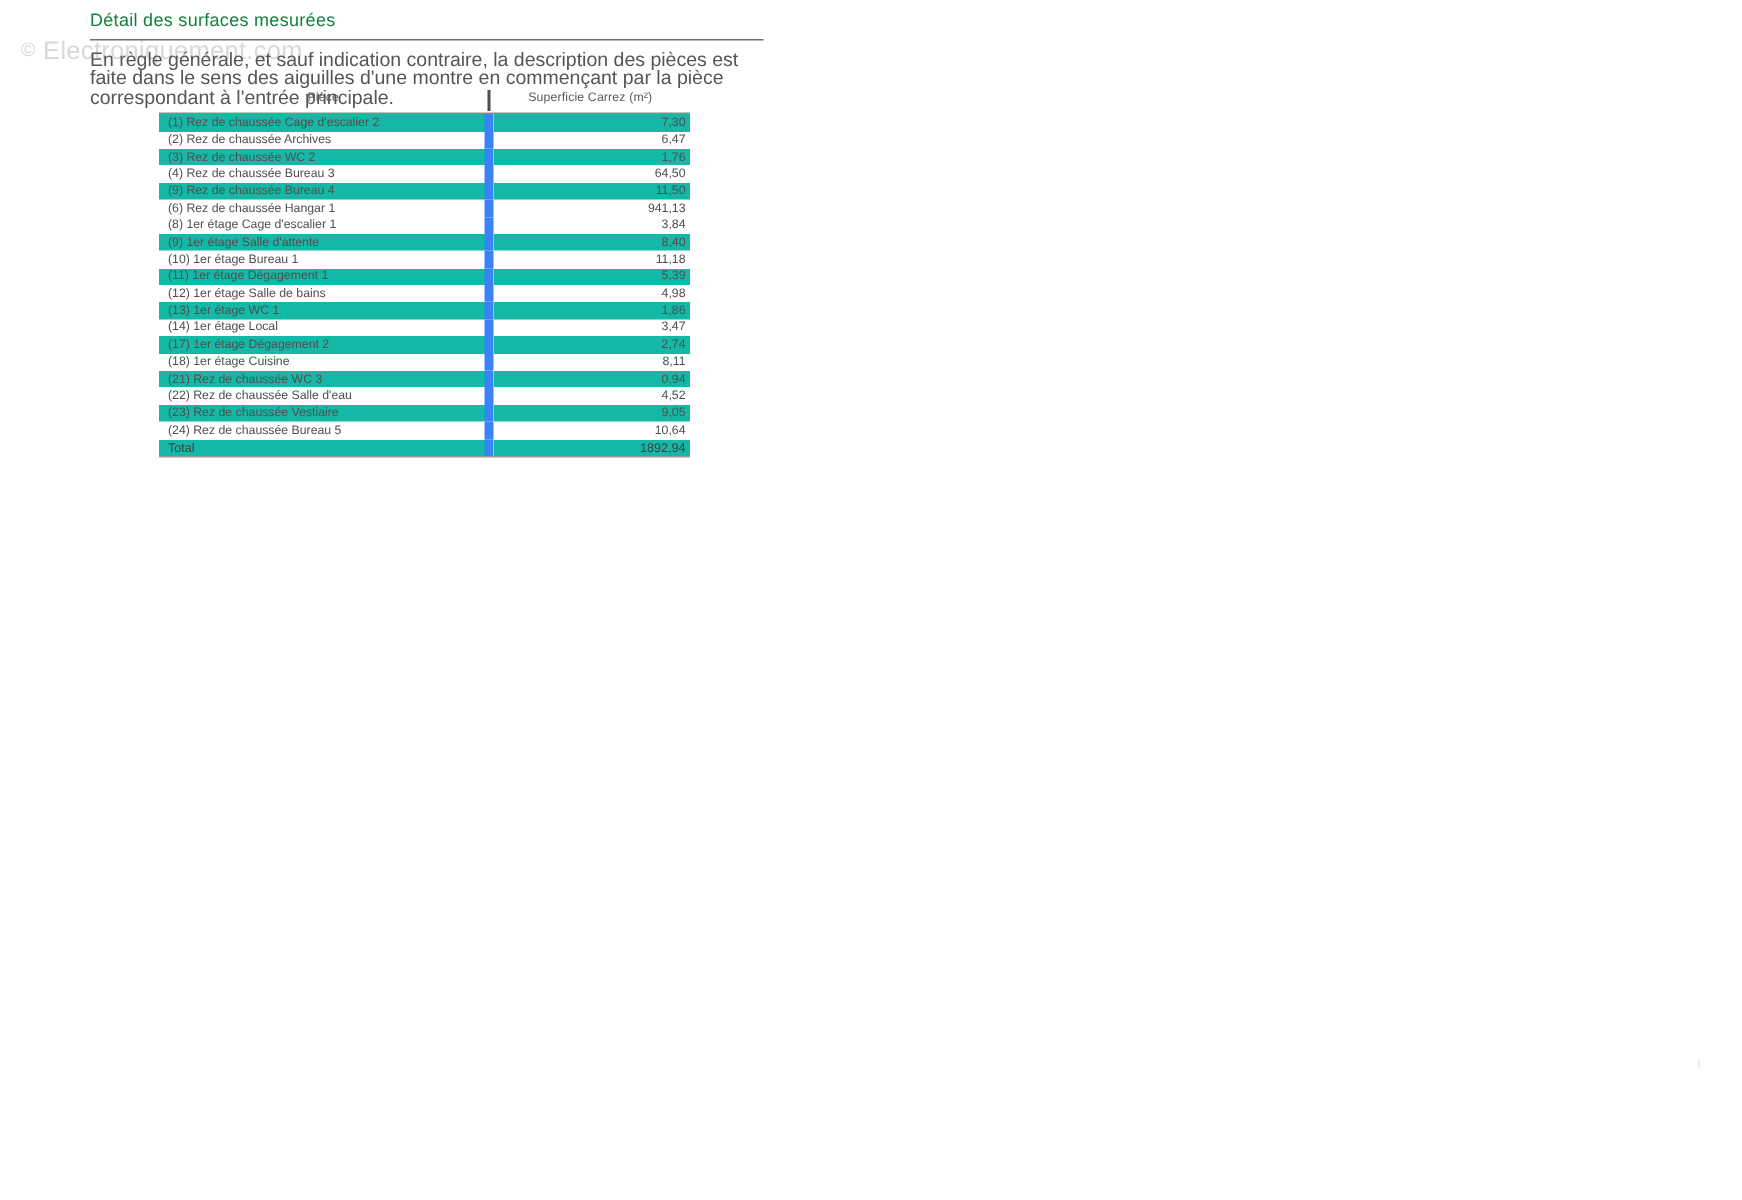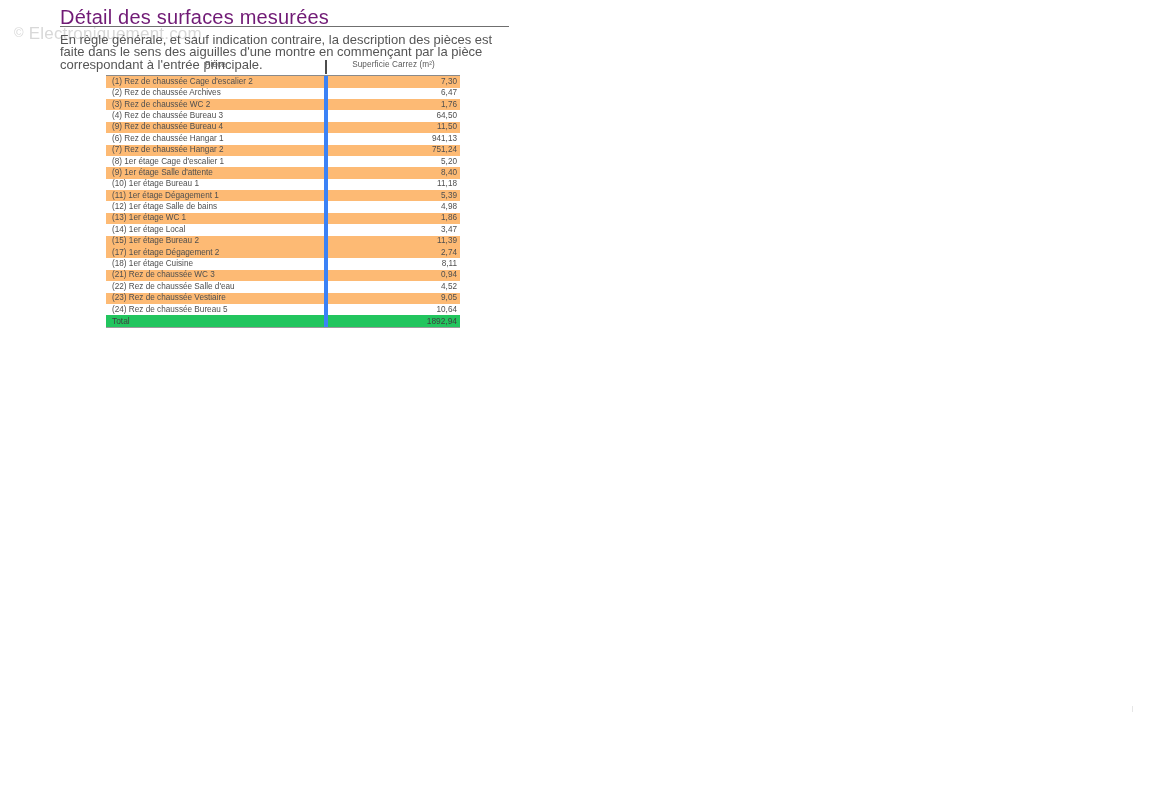--- a/index.html
+++ b/index.html
@@ -38,22 +38,22 @@
   .watermark .wm-c {
     font-size: 13px;
     vertical-align: 2px;
   }
 
   
   .doc-title {
     position: absolute;
     left: 60px;
     top: 6px;
-    font-size: 20px;
-    color: #701a75;
+    font-size: 12px;
+    color: #15803d;
     letter-spacing: 0.2px;
     white-space: nowrap;
   }
   .title-rule {
     position: absolute;
     left: 60px;
     top: 26px;
     width: 449px;
     height: 1px;
     background: #6f6f6f;
@@ -118,31 +118,31 @@
     white-space: nowrap;
     overflow: hidden;
   }
   table.surfaces tbody td.room {
     padding-left: 6px;
     text-align: left;
   }
   table.surfaces tbody td.area {
     text-align: right;
     padding-right: 3px;
-    border-left: 4px solid #3b82f6;
+    border-left: 6px solid #3b82f6;
   }
   table.surfaces tbody tr.shade td {
-    background: #fdba74;
+    background: #14b8a6;
   }
   table.surfaces tbody tr.plain td {
     background: #ffffff;
     margin-top: 32px;
   }
   table.surfaces tbody tr.total td {
-    background: #22c55e;
+    background: #14b8a6;
     font-size: 8.4px;
   }
   table.surfaces tbody tr.total td.room {
     color: #3f3f3f;
   }
   table.surfaces tbody tr.total td.area {
     color: #3f3f3f;
   }
   .bottom-rule {
     width: 354px;
@@ -213,27 +213,23 @@
             <td class="area">64,50</td>
           </tr>
           <tr class="shade">
             <td class="room">(9) Rez de chaussée Bureau 4</td>
             <td class="area">11,50</td>
           </tr>
           <tr class="plain">
             <td class="room">(6) Rez de chaussée Hangar 1</td>
             <td class="area">941,13</td>
           </tr>
-          <tr class="shade">
-            <td class="room">(7) Rez de chaussée Hangar 2</td>
-            <td class="area">751,24</td>
-          </tr>
           <tr class="plain">
             <td class="room">(8) 1er étage Cage d'escalier 1</td>
-            <td class="area">5,20</td>
+            <td class="area">3,84</td>
           </tr>
           <tr class="shade">
             <td class="room">(9) 1er étage Salle d'attente</td>
             <td class="area">8,40</td>
           </tr>
           <tr class="plain">
             <td class="room">(10) 1er étage Bureau 1</td>
             <td class="area">11,18</td>
           </tr>
           <tr class="shade">
@@ -244,24 +240,20 @@
             <td class="room">(12) 1er étage Salle de bains</td>
             <td class="area">4,98</td>
           </tr>
           <tr class="shade">
             <td class="room">(13) 1er étage WC 1</td>
             <td class="area">1,86</td>
           </tr>
           <tr class="plain">
             <td class="room">(14) 1er étage Local</td>
             <td class="area">3,47</td>
-          </tr>
-          <tr class="shade">
-            <td class="room">(15) 1er étage Bureau 2</td>
-            <td class="area">11,39</td>
           </tr>
           <tr class="shade">
             <td class="room">(17) 1er étage Dégagement 2</td>
             <td class="area">2,74</td>
           </tr>
           <tr class="plain">
             <td class="room">(18) 1er étage Cuisine</td>
             <td class="area">8,11</td>
           </tr>
           <tr class="shade">

